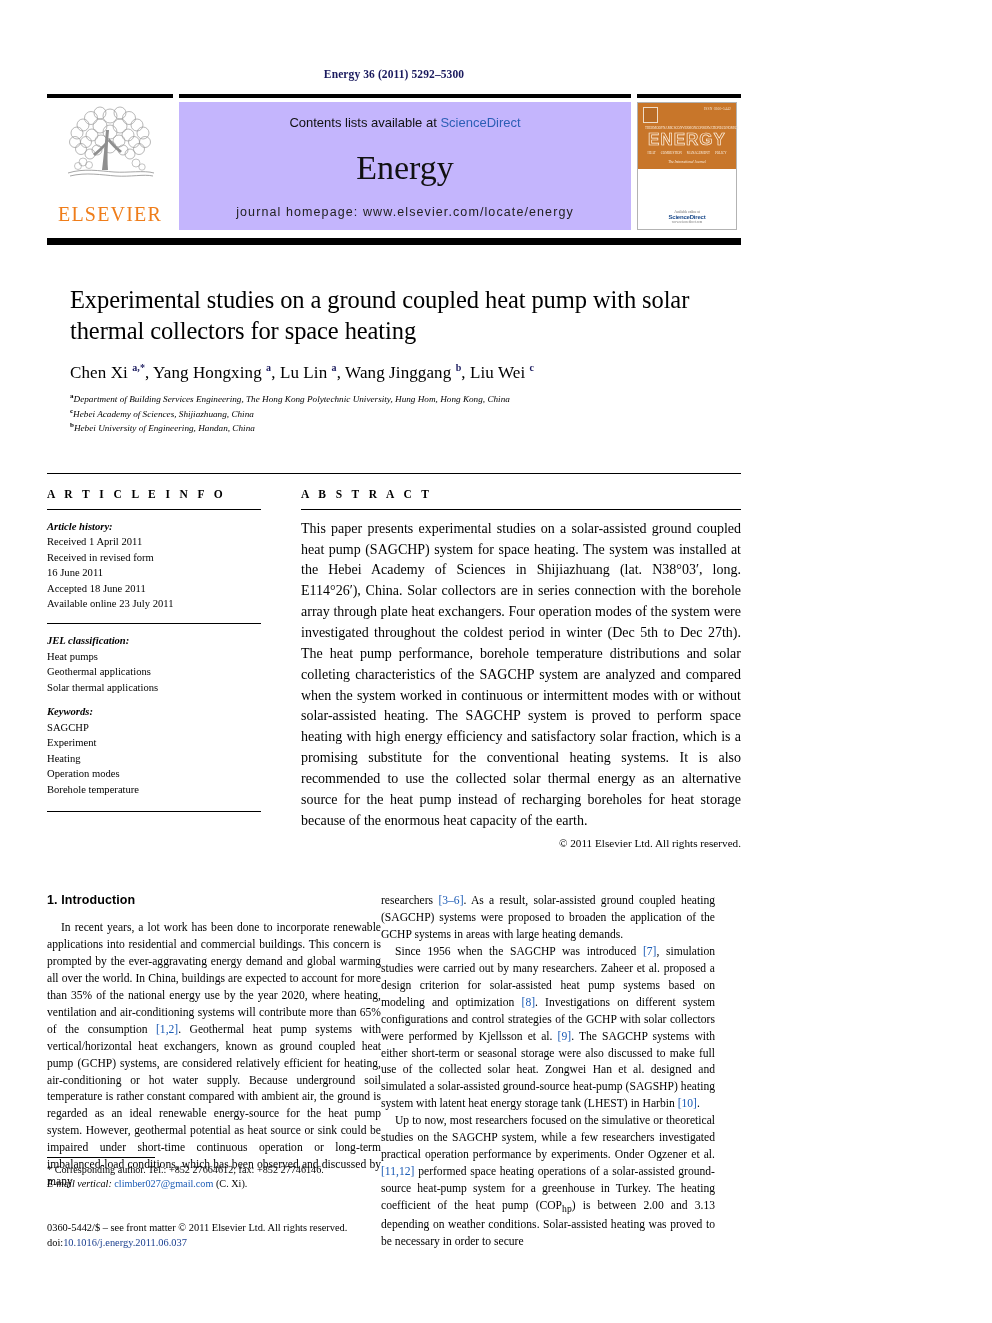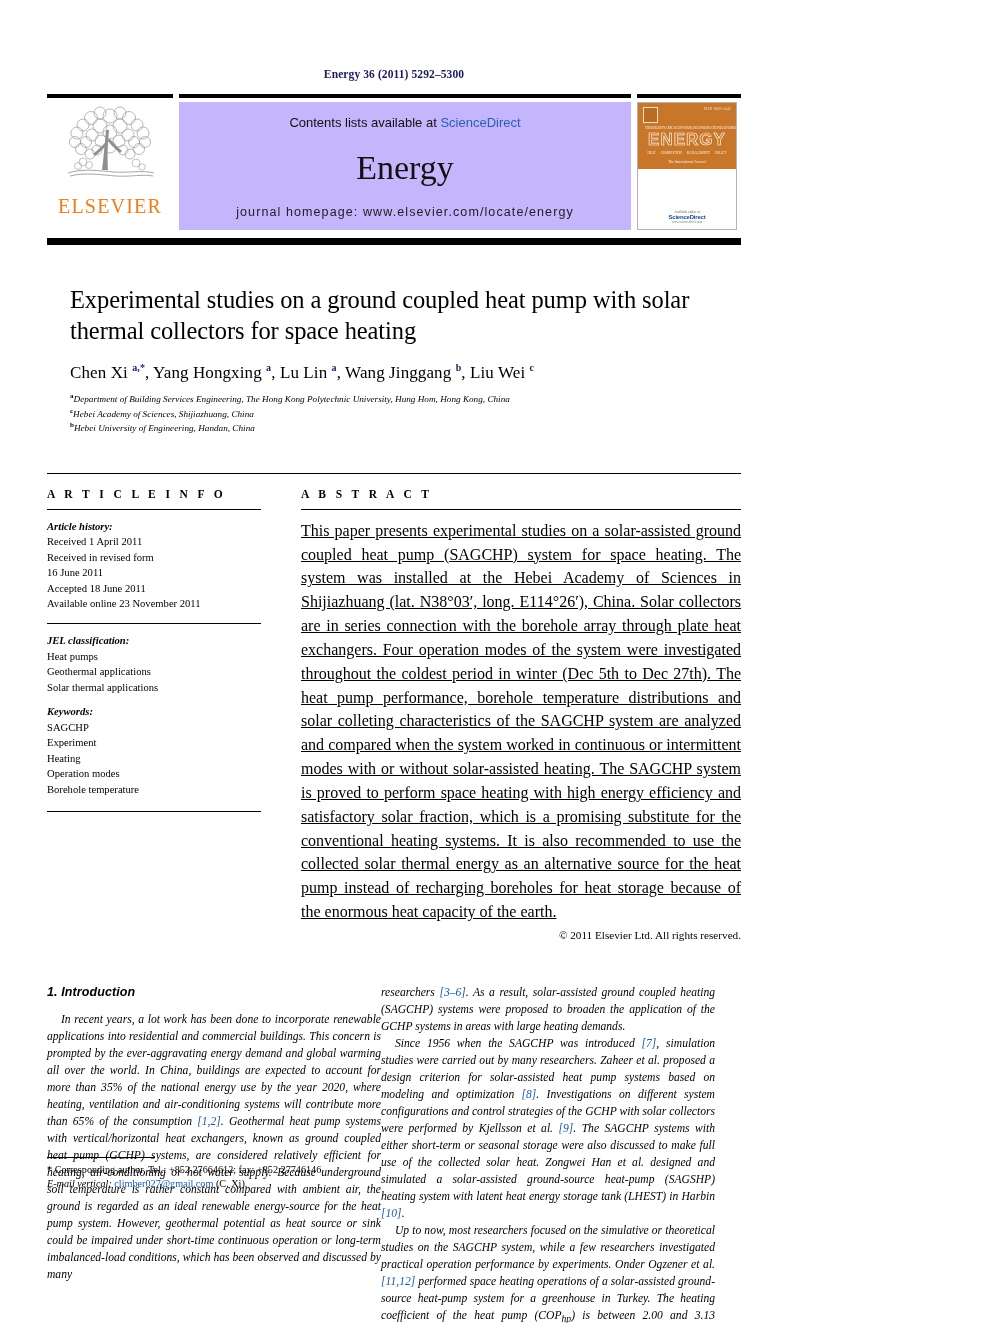--- a/index.html
+++ b/index.html
@@ -51,21 +51,21 @@
     flex-direction: column;
     align-items: center;
     justify-content: flex-start;
   }
   .tree-logo { width: 108px; height: 92px; display: block; }
   .elsevier-word {
     font-family: "Liberation Serif", serif;
     font-size: 20px;
     color: #ef7d1a;
     letter-spacing: 1.2px;
-    margin-top: 1px;
+    margin-top: 9px;
   }
 
   .masthead-center {
     flex: 1 1 auto;
     border-top: 4px solid #000;
     padding-top: 4px;
     margin: 0 6px;
   }
   .masthead-panel {
     background: #c4b5fd;
@@ -210,41 +210,39 @@
     margin-bottom: 9px;
   }
   .hr-thin { border: 0; border-top: 1.4px solid #000; margin: 0 0 9px 0; }
   .hr-thin-b { border: 0; border-top: 1.4px solid #000; margin: 12px 0 9px 0; }
 
   .info-group { font-size: 10.6px; line-height: 1.46; }
   .info-label { font-style: italic; font-weight: bold; }
   .kw-label { font-style: italic; font-weight: bold; margin-top: 9px; }
 
   .abstract-body {
-    font-size: 16px;
+    font-size: 14px;
     line-height: 1.49;
     text-align: justify;
     text-justify: inter-word;
     hyphens: none;
-    text-decoration: underline;
   }
   .copyright {
     text-align: right;
     font-size: 11.2px;
     margin-top: 5px;
   }
   .info-bottom-rule {
     border: 0; border-top: 1.4px solid #000; margin: 14px 0 0 0;
   }
 
   
   .body-cols {
     margin: 44px 73px 0 47px;
     display: flex;
-    font-style: italic;
   }
   .bcol { flex: 1 1 0; min-width: 0; }
   h2.secnum {
     font-family: "Liberation Sans", sans-serif;
     font-size: 12.5px;
     font-weight: bold;
     margin: 0 0 13px 0;
     letter-spacing: 0.1px;
   }
   p.body-p {
@@ -410,21 +408,21 @@
   <div class="info-abstract">
     <div class="col-info">
       <div class="sechead">A R T I C L E  I N F O</div>
       <hr class="hr-thin">
       <div class="info-group">
         <div class="info-label">Article history:</div>
         <div>Received 1 April 2011</div>
         <div>Received in revised form</div>
         <div>16 June 2011</div>
         <div>Accepted 18 June 2011</div>
-        <div>Available online 23 November 2011</div>
+        <div>Available online 23 July 2011</div>
       </div>
       <hr class="hr-thin-b">
       <div class="info-group">
         <div class="info-label">JEL classification:</div>
         <div>Heat pumps</div>
         <div>Geothermal applications</div>
         <div>Solar thermal applications</div>
         <div class="kw-label">Keywords:</div>
         <div>SAGCHP</div>
         <div>Experiment</div>
@@ -459,14 +457,20 @@
   <div class="footnote-zone">
     <hr class="fn-rule">
     <div class="fn-line">* Corresponding author. Tel.: +852 27664612; fax: +852 27746146.</div>
     <div class="fn-line">
       <span class="fn-em">E-mail vertical:</span>
       <span class="fn-mail">climber027@gmail.com</span>
       <span>(C. Xi).</span>
     </div>
   </div>
 
+  <div class="imprint">
+    <div>0360-5442/$ – see front matter © 2011 Elsevier Ltd. All rights reserved.</div>
+    <div>
+      <span>doi:</span><span class="doi-link">10.1016/j.energy.2011.06.037</span>
+    </div>
+  </div>
 
 </div>
 
 </body></html>

